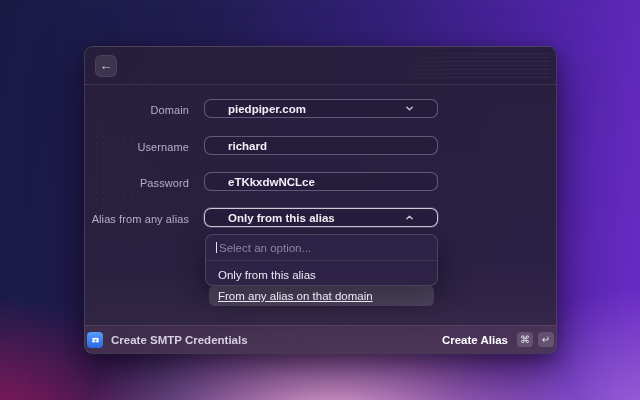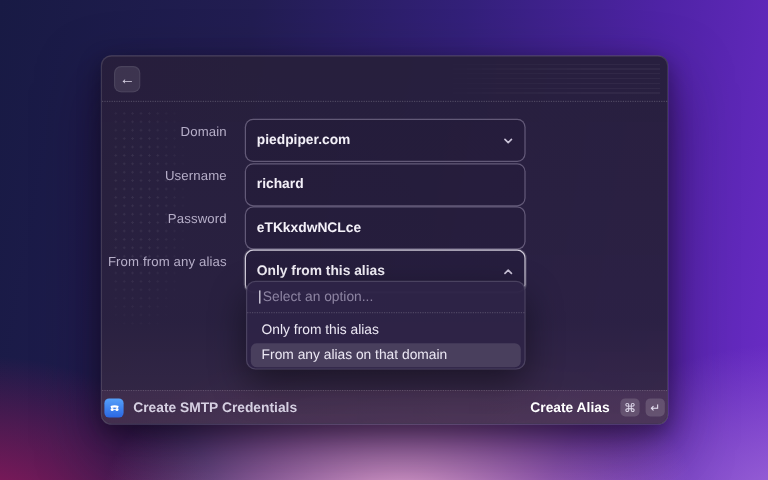--- a/index.html
+++ b/index.html
@@ -42,47 +42,47 @@
     background-size:7px 7px; opacity:0.28;
     mask-image:radial-gradient(ellipse at 35% 40%, #000 35%, transparent 80%);
     -webkit-mask-image:radial-gradient(ellipse at 35% 40%, #000 35%, transparent 80%);
   }
   .row { position:absolute; left:0; width:100%; height:22px; }
   .row-label {
     position:absolute; left:0; width:104px; text-align:right;
     font-size:11px; line-height:22px; color:#b6aec8; letter-spacing:0.1px;
   }
   .field {
-    position:absolute; left:119px; width:234px; height:36px;
+    position:absolute; left:119px; width:234px; height:19px;
     border:1px solid rgba(186,176,206,0.42); border-radius:7px;
     background:rgba(20,12,35,0.12);
-    display:flex; align-items:center; padding:0 9px;
+    display:flex; align-items:center; padding:0 23px;
     font-size:11.5px; font-weight:600; color:#f3f0f8; cursor:text;
   }
   .field.select { cursor:pointer; justify-content:space-between; }
   .field.focused { border-color:rgba(238,234,246,0.85); box-shadow:0 0 0 1px rgba(255,255,255,0.15); }
   .chev { display:flex; align-items:center; }
   .dropdown {
-    position:absolute; left:120px; top:187px; width:233px; height:74px;
+    position:absolute; left:120px; top:187px; width:233px; height:52px;
     background:rgba(46,36,70,0.98);
     border:1px solid rgba(255,255,255,0.14); border-radius:8px;
     box-shadow:0 12px 30px rgba(0,0,0,0.45);
   }
   .dd-search {
     height:26px; display:flex; align-items:center; padding:0 10px;
     border-bottom:1px dotted rgba(255,255,255,0.16);
     font-size:11.5px; color:#8d84a2; cursor:text;
   }
   .caret { display:inline-block; width:1px; height:11px; background:#e9e5f3; margin-right:2px; }
   .dd-options { padding:3px 3px; }
   .dd-option {
     height:20px; line-height:20px; padding:0 9px; margin:1px 0;
     font-size:11.5px; color:#ece8f4; border-radius:5px; cursor:pointer;
   }
-  .dd-option.highlighted { background:rgba(255,255,255,0.13); }
+  .dd-option.highlighted { background:rgba(255,255,255,0.13);text-decoration:underline; }
   .dlg-footer {
     position:absolute; left:0; right:0; bottom:0; height:28px;
     border-top:1px dotted rgba(255,255,255,0.17);
     background:linear-gradient(90deg, rgba(168,104,150,0.10), rgba(186,124,170,0.14));
     border-radius:0 0 9px 9px;
     display:flex; align-items:center; padding:0 2px; gap:8px;
   }
   .app-icon {
     width:16px; height:16px; border-radius:4px; flex:0 0 auto;
     background:linear-gradient(180deg,#55a0fa,#2b67e2);
@@ -131,21 +131,21 @@
   </div>
 
   <div class="row" style="top:89px;">
     <div class="row-label">Username</div>
     <div class="field">
       <span>richard</span>
     </div>
   </div>
 
   <div class="row" style="top:161px;">
-    <div class="row-label">From from any alias</div>
+    <div class="row-label">Alias from any alias</div>
     <div class="field select focused">
       <span>Only from this alias</span>
       <span class="chev">
         <svg width="9" height="9" viewBox="0 0 10 10">
             <polyline points="2,6.5 5,3.5 8,6.5" fill="none" stroke="#cac3d8" stroke-width="1.5" stroke-linecap="round" stroke-linejoin="round"></polyline>
           </svg>
       </span>
     </div>
   </div>
 

